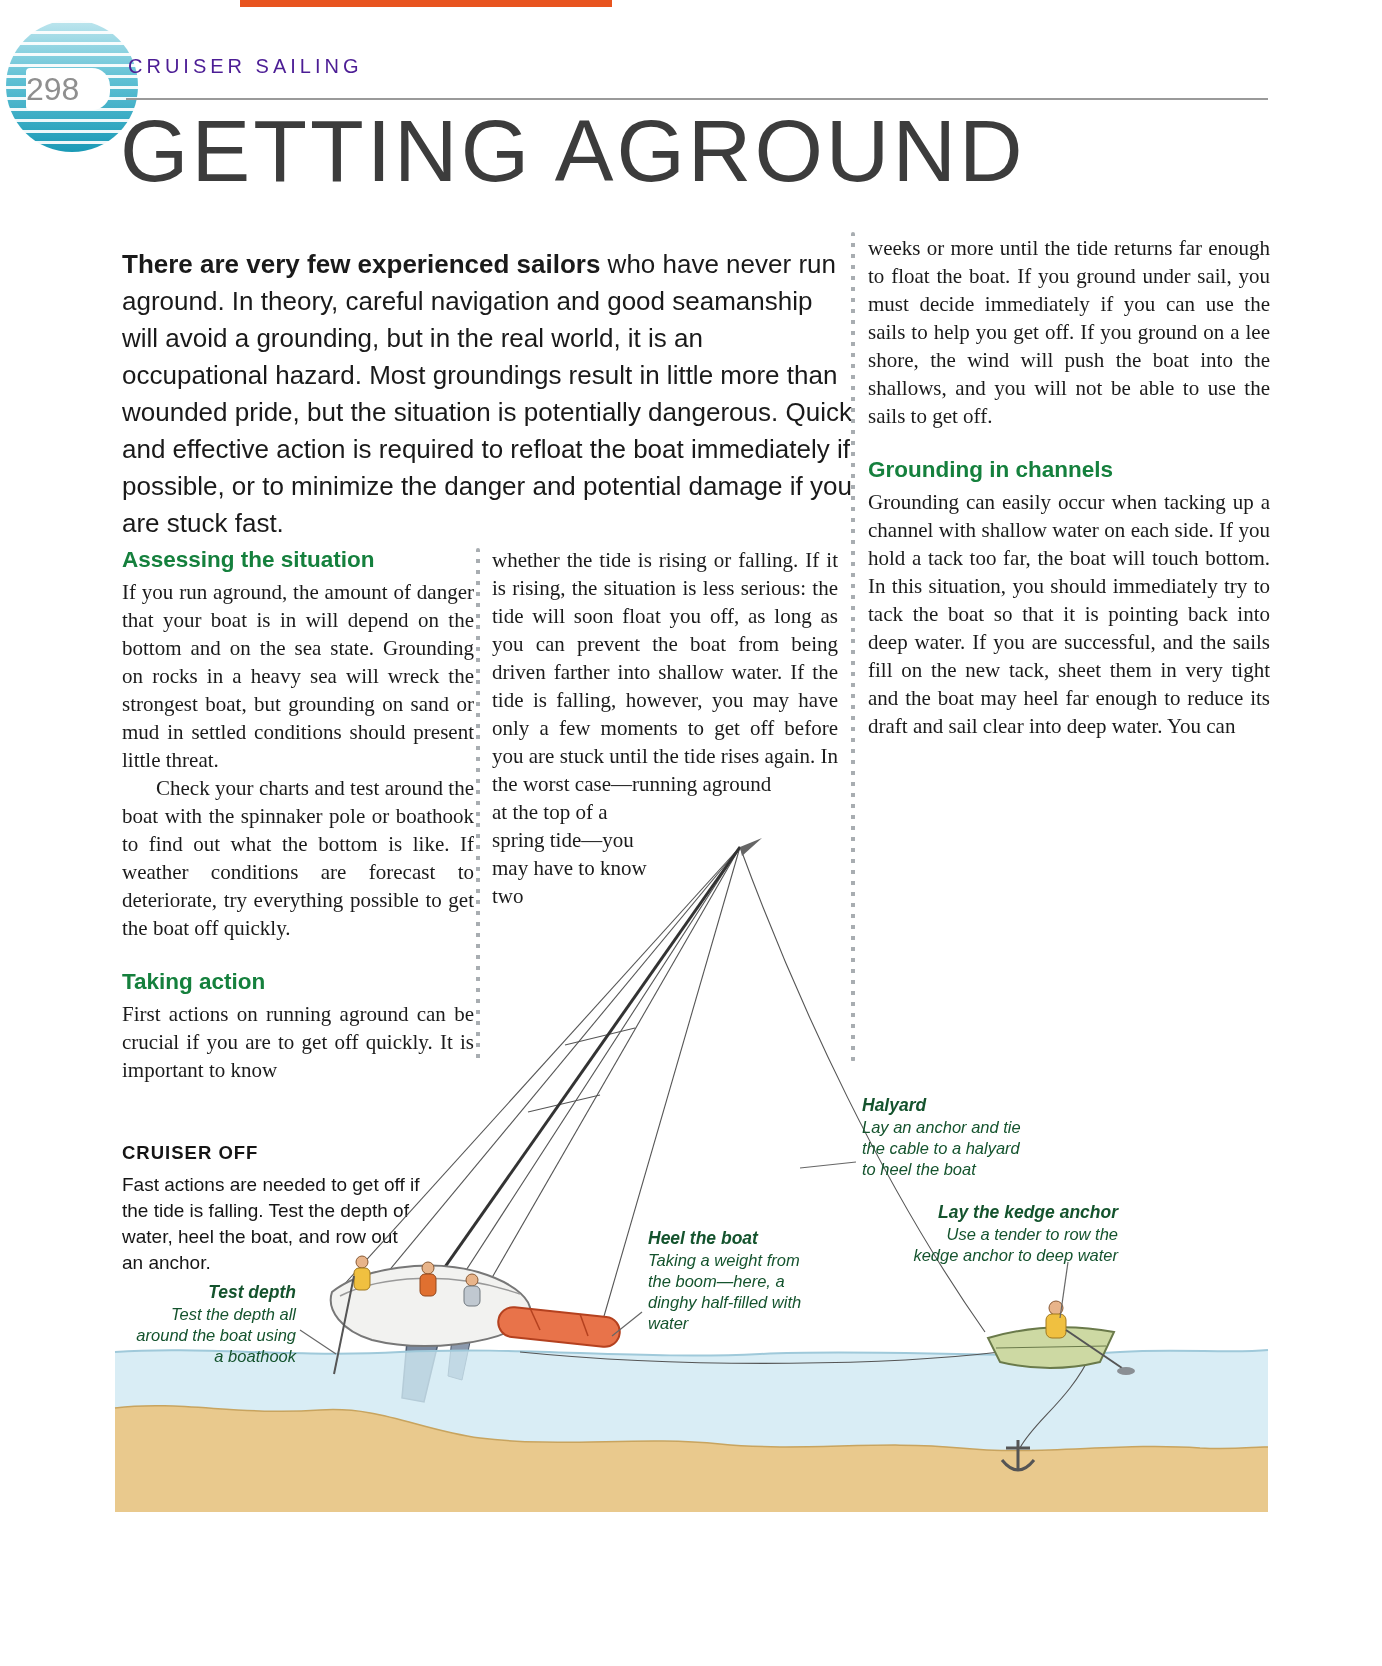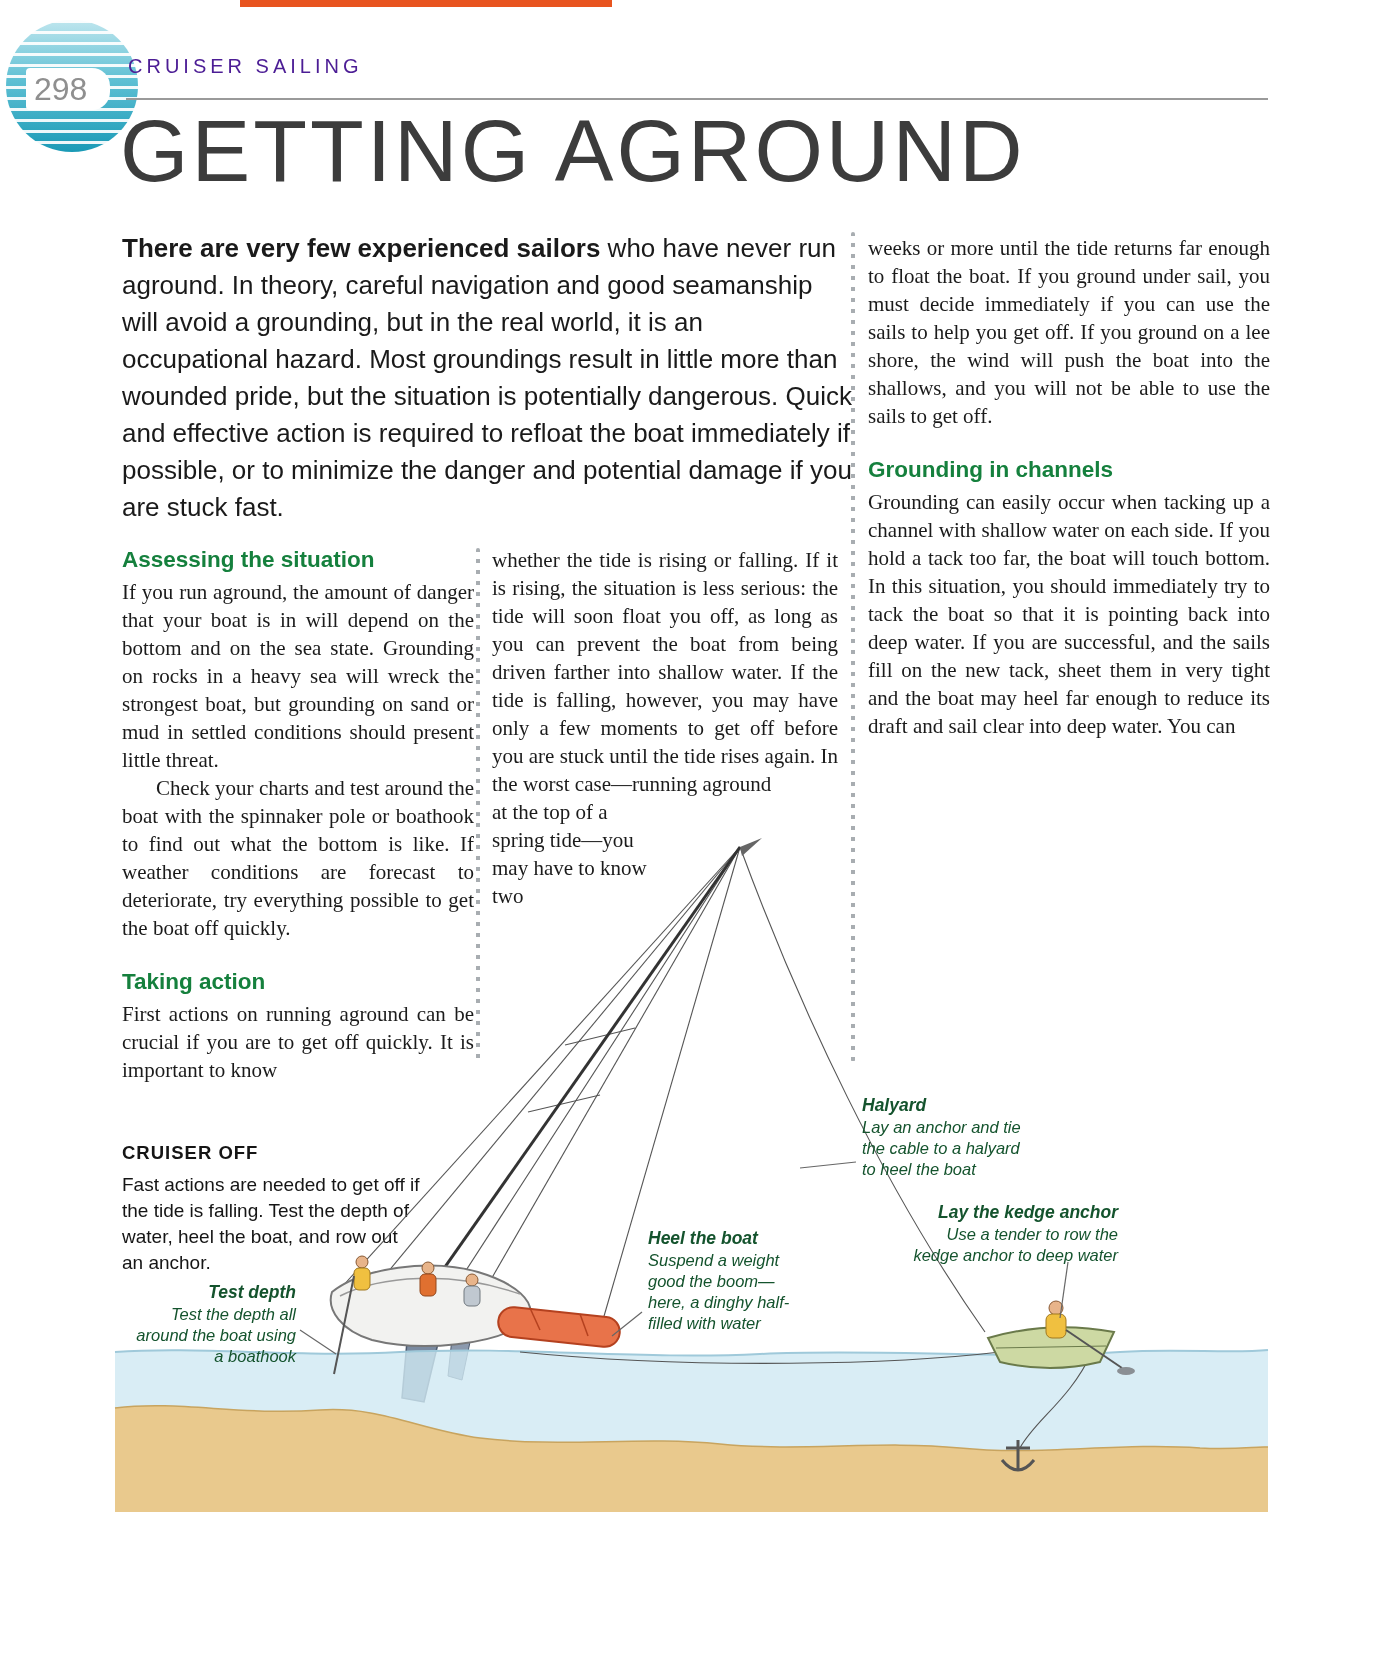--- a/index.html
+++ b/index.html
@@ -12,36 +12,36 @@
   .top-tab{position:absolute;left:240px;top:0;width:372px;height:7px;background:#e8541f;}
   .corner-circle{
     position:absolute;left:6px;top:20px;width:132px;height:132px;border-radius:50%;
     background:
       repeating-linear-gradient(to bottom, rgba(255,255,255,.92) 0 3px, rgba(255,255,255,0) 3px 11px),
       linear-gradient(to bottom,#bfe6ee 0%,#5fc0d4 45%,#1a9ab6 100%);
   }
   .page-num-box{
     position:absolute;left:26px;top:68px;width:84px;height:42px;background:#ffffff;
     border-radius:4px 18px 18px 4px;display:flex;align-items:center;justify-content:flex-start;
-    padding-left:8px;box-sizing:border-box;
+    box-sizing:border-box;
     font-family:"Liberation Sans",sans-serif;font-size:32px;color:#8f8f8f;
   }
   .section-label{
     position:absolute;left:128px;top:55px;
     font-family:"Liberation Sans",sans-serif;font-size:20px;letter-spacing:4px;color:#4c1d95;
   }
   .header-rule{position:absolute;left:126px;top:98px;width:1142px;height:2px;background:#9a9a9a;}
   .page-title{
     position:absolute;left:120px;top:100px;margin:0;
     font-family:"Liberation Sans",sans-serif;font-weight:300;font-size:88px;
     letter-spacing:3px;color:#3c3c3c;white-space:nowrap;
   }
   
   .intro{
-    position:absolute;left:122px;top:230px;width:730px;margin:0;
+    position:absolute;left:122px;top:246px;width:730px;margin:0;
     font-family:"Liberation Sans",sans-serif;font-size:26px;line-height:37px;color:#1a1a1a;
   }
   .intro b{font-weight:700;}
   
   .col{position:absolute;font-size:21px;line-height:28px;text-align:justify;}
   .col p{margin:0 0 0 0;}
   .col p.indent{text-indent:34px;}
   .col h3{
     font-family:"Liberation Sans",sans-serif;font-size:22.5px;font-weight:700;color:#15803d;
     margin:0 0 4px 0;text-align:left;
@@ -193,21 +193,21 @@
     <span>Lay an anchor and tie the cable to a halyard to heel the boat</span>
   </div>
 
   <div class="anno anno-kedge">
     <span class="anno-title">Lay the kedge anchor</span>
     <span>Use a tender to row the kedge anchor to deep water</span>
   </div>
 
   <div class="anno anno-heel">
     <span class="anno-title">Heel the boat</span>
-    <span>Suspend a weight good the boom—here, a dinghy half-filled with water</span>
+    <span>Taking a weight from the boom—here, a dinghy half-filled with water</span>
   </div>
 
   <div class="anno anno-depth">
     <span class="anno-title">Test depth</span>
     <span>Test the depth all around the boat using a boathook</span>
   </div>
 
 </div>
 
 </body></html>

